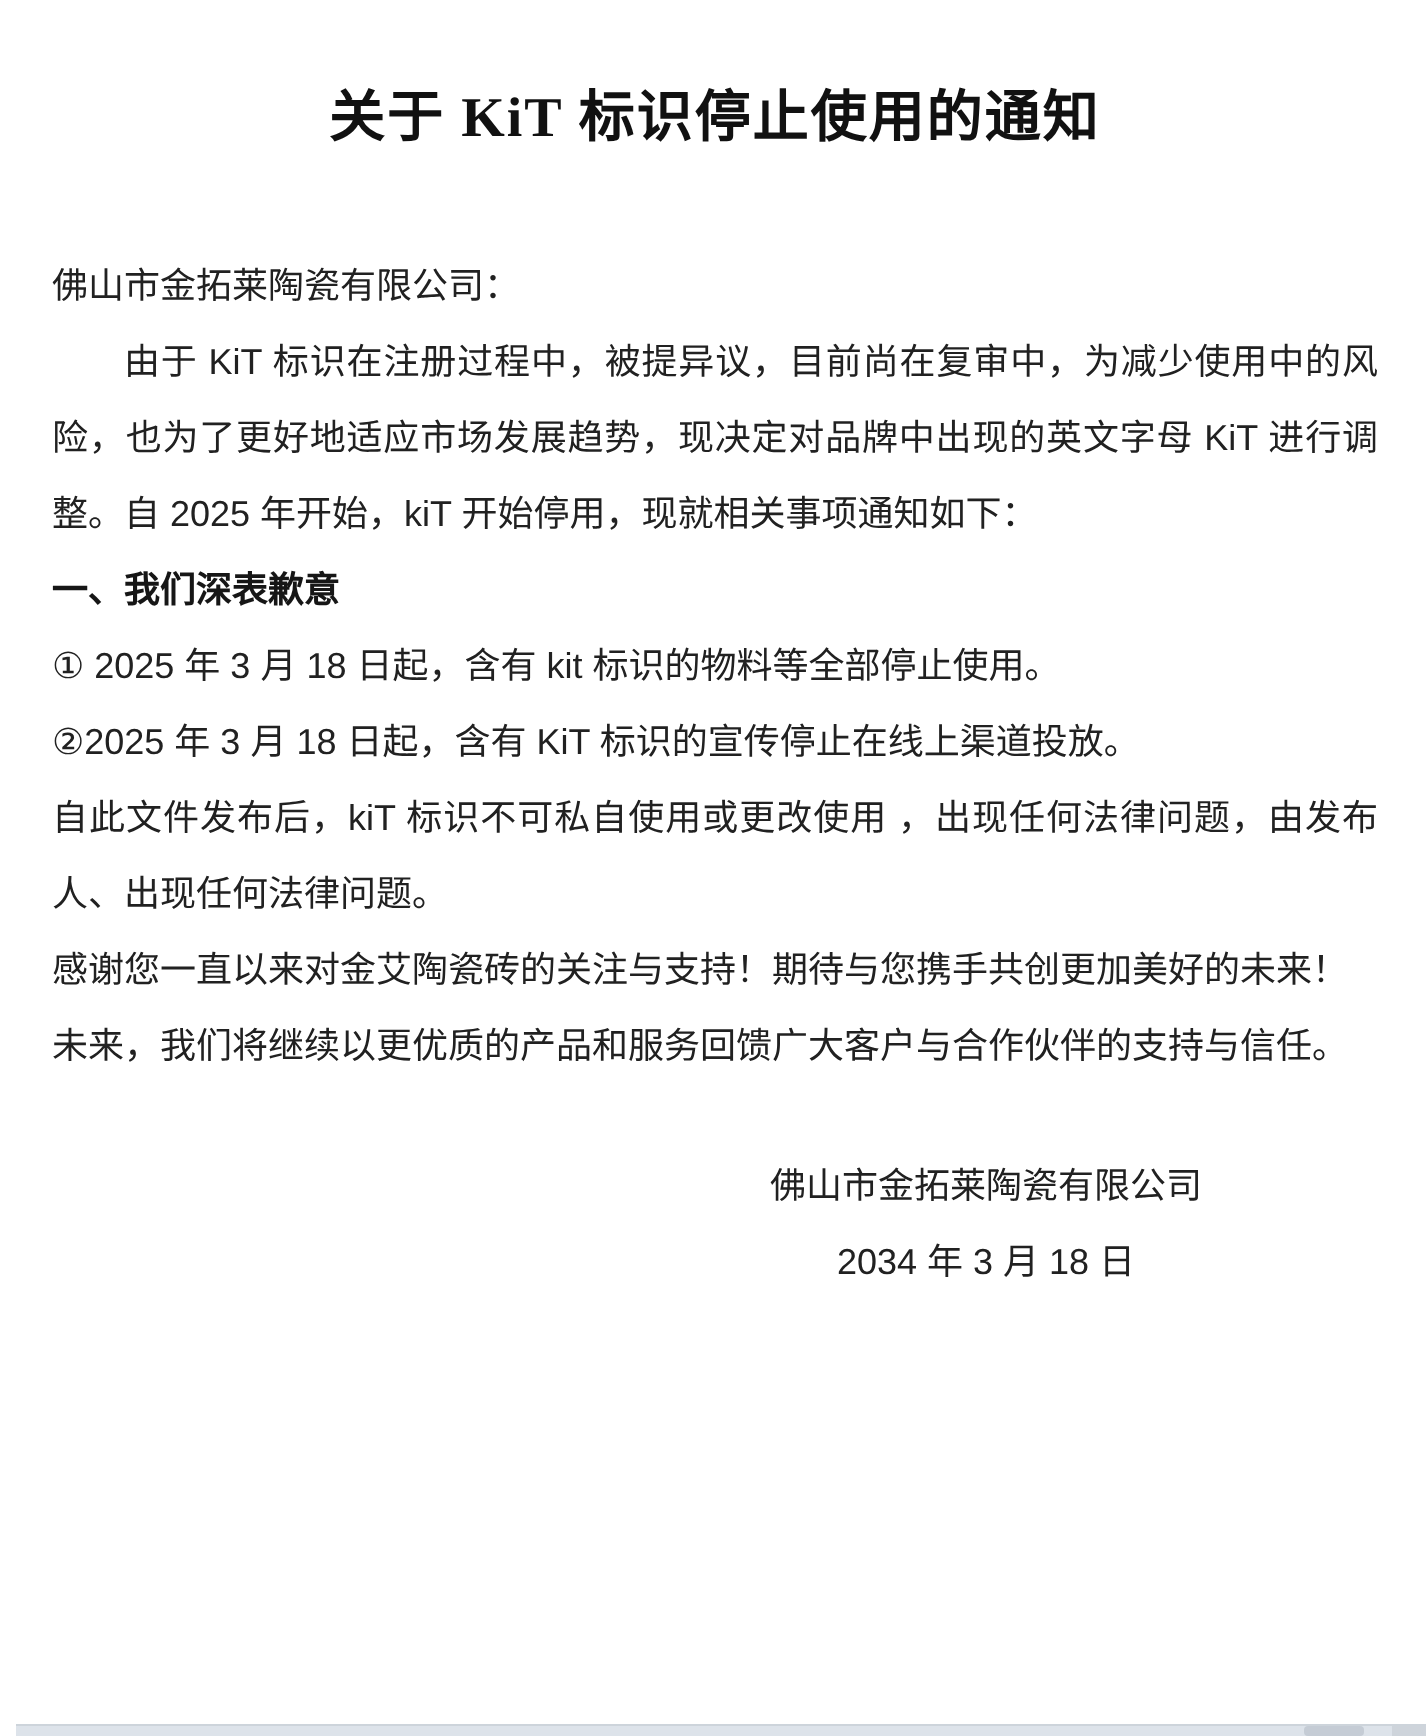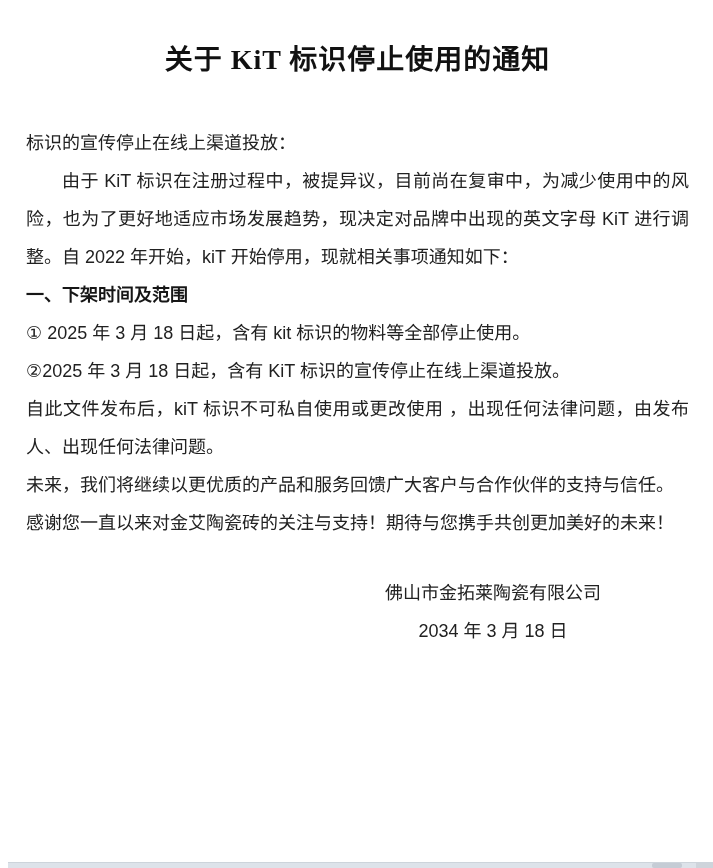--- a/index.html
+++ b/index.html
@@ -102,37 +102,37 @@
 </style>
 </head>
 <body>
 
 <div class="doc">
 
   <h1 class="doc-title">关于 KiT 标识停止使用的通知</h1>
 
   <div class="doc-body">
 
-    <p class="greeting">标识的宣传停止在线上渠道投放：</p>
+    <p class="greeting">佛山市金拓莱陶瓷有限公司：</p>
 
-    <p class="indent-2">由于 KiT 标识在注册过程中，被提异议，目前尚在复审中，为减少使用中的风险，也为了更好地适应市场发展趋势，现决定对品牌中出现的英文字母 KiT 进行调整。自 2022 年开始，kiT 开始停用，现就相关事项通知如下：</p>
+    <p class="indent-2">由于 KiT 标识在注册过程中，被提异议，目前尚在复审中，为减少使用中的风险，也为了更好地适应市场发展趋势，现决定对品牌中出现的英文字母 KiT 进行调整。自 2025 年开始，kiT 开始停用，现就相关事项通知如下：</p>
 
-    <p class="section-heading">一、下架时间及范围</p>
+    <p class="section-heading">一、我们深表歉意</p>
 
     <p>① 2025 年 3 月 18 日起，含有 kit 标识的物料等全部停止使用。</p>
 
     <p>②2025 年 3 月 18 日起，含有 KiT 标识的宣传停止在线上渠道投放。</p>
 
 
     <p>自此文件发布后，kiT 标识不可私自使用或更改使用 ，出现任何法律问题，由发布人、出现任何法律问题。</p>
 
 
+    <p>感谢您一直以来对金艾陶瓷砖的关注与支持！期待与您携手共创更加美好的未来！</p>
+
     <p>未来，我们将继续以更优质的产品和服务回馈广大客户与合作伙伴的支持与信任。</p>
-
-    <p>感谢您一直以来对金艾陶瓷砖的关注与支持！期待与您携手共创更加美好的未来！</p>
 
   </div>
 
   <div class="signature-block">
     <p class="sig-company">佛山市金拓莱陶瓷有限公司</p>
     <p class="sig-date">2034 年 3 月 18 日</p>
   </div>
 
 </div>
 

